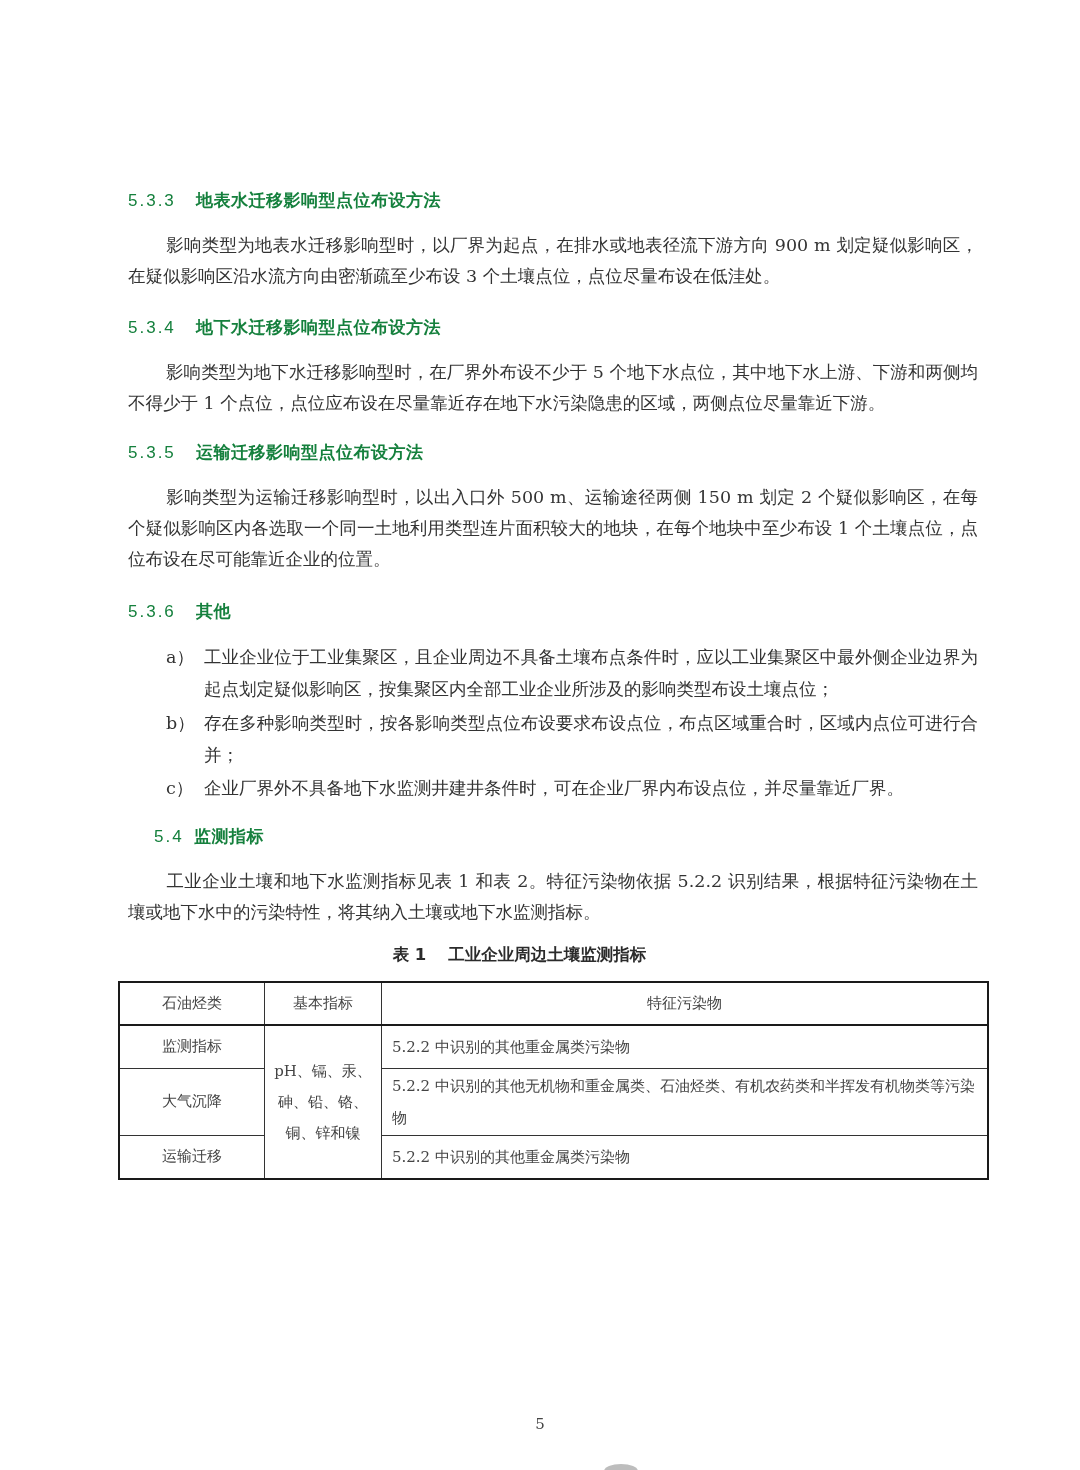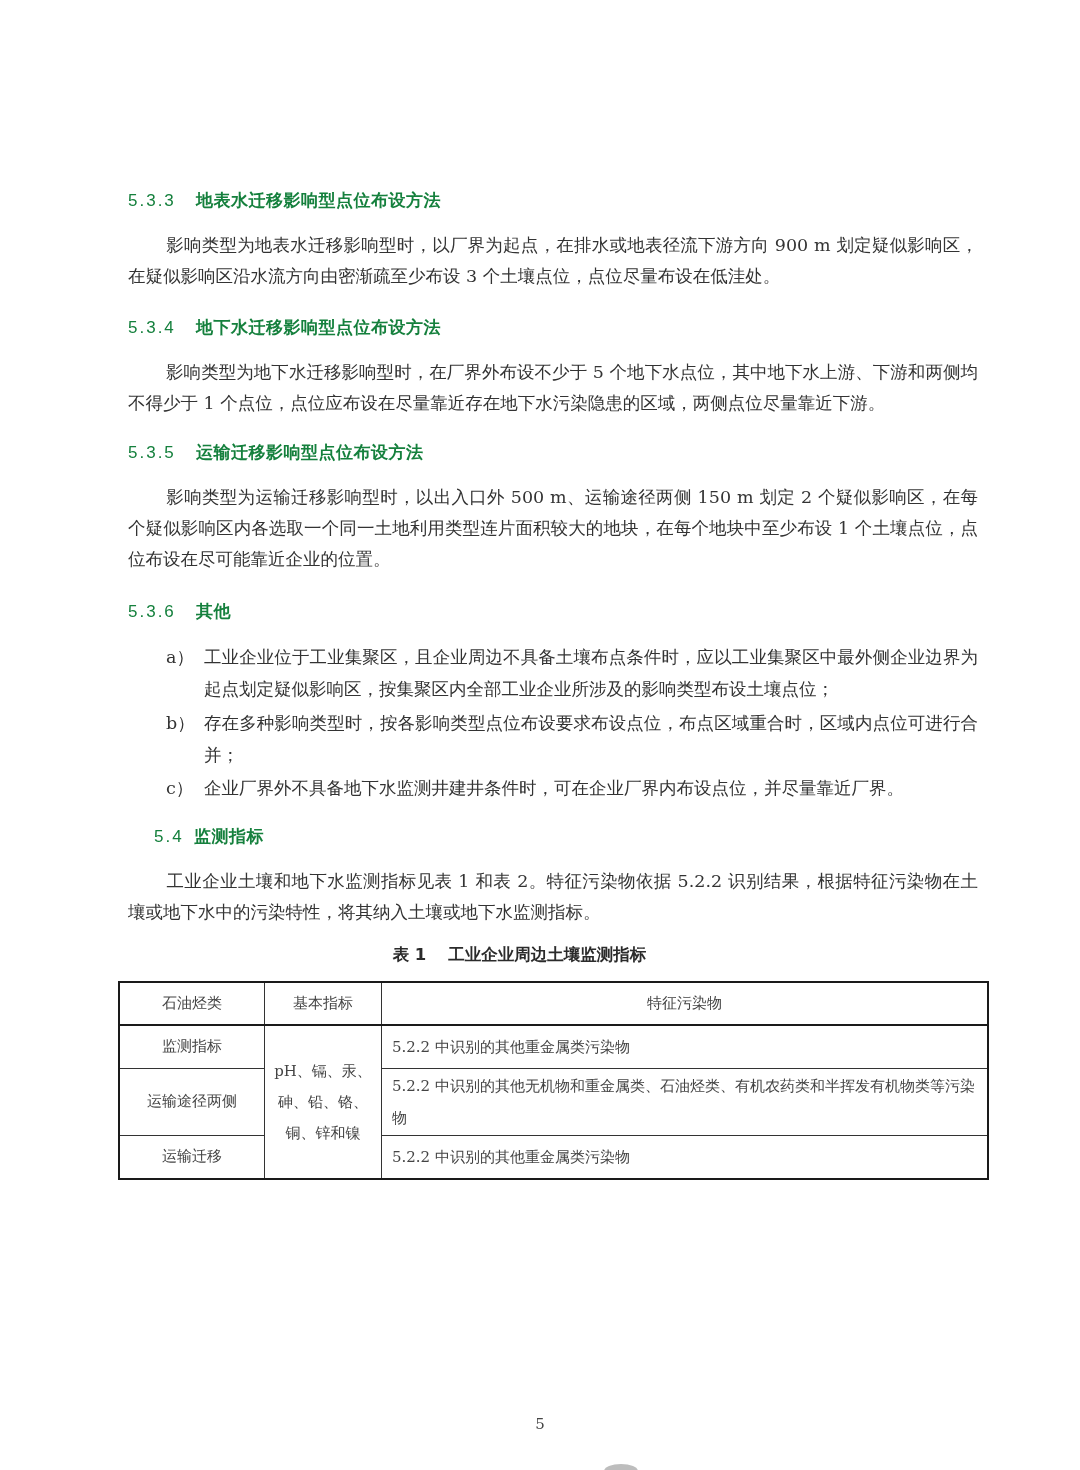--- a/index.html
+++ b/index.html
@@ -101,21 +101,21 @@
       <th style="width:124px;">石油烃类</th>
       <th style="width:96px;">基本指标</th>
       <th>特征污染物</th>
     </tr>
     <tr style="height:43px;">
       <td class="type">监测指标</td>
       <td class="basic" rowspan="3">pH、镉、汞、砷、铅、铬、铜、锌和镍</td>
       <td class="feat">5.2.2 中识别的其他重金属类污染物</td>
     </tr>
     <tr style="height:67px;">
-      <td class="type">运输途径两侧</td>
+      <td class="type">大气沉降</td>
       <td class="feat">5.2.2 中识别的其他无机物和重金属类、石油烃类、有机农药类和半挥发有机物类等污染物</td>
     </tr>
     <tr style="height:44px;">
       <td class="type">运输迁移</td>
       <td class="feat">5.2.2 中识别的其他重金属类污染物</td>
     </tr>
   </tbody>
     </table>
 
   <div class="pagenum">5</div>

